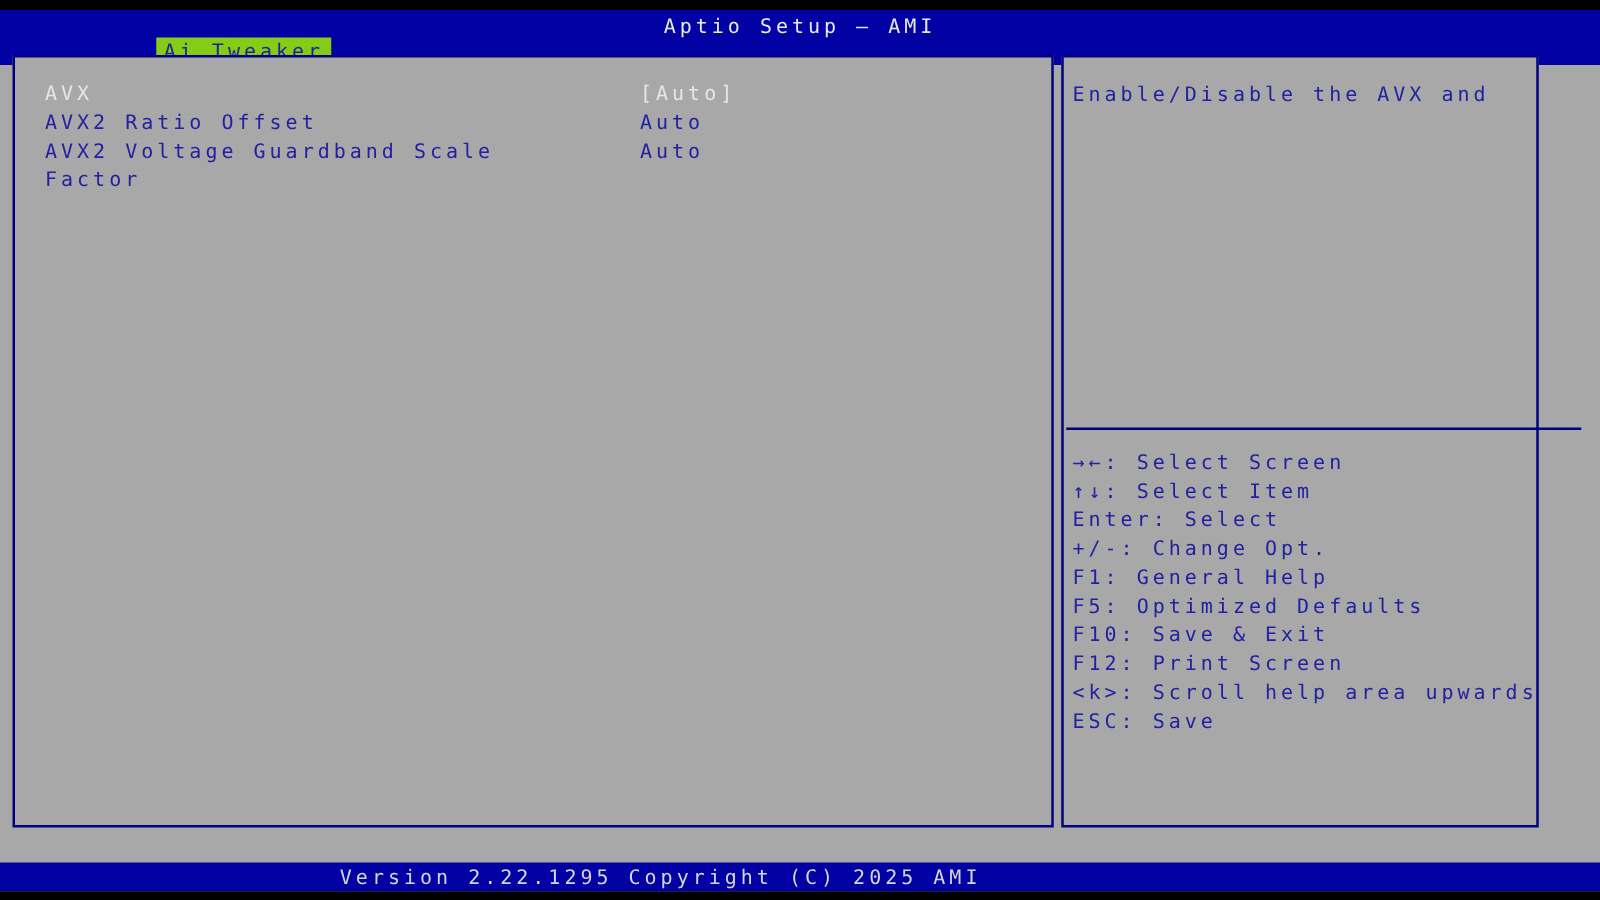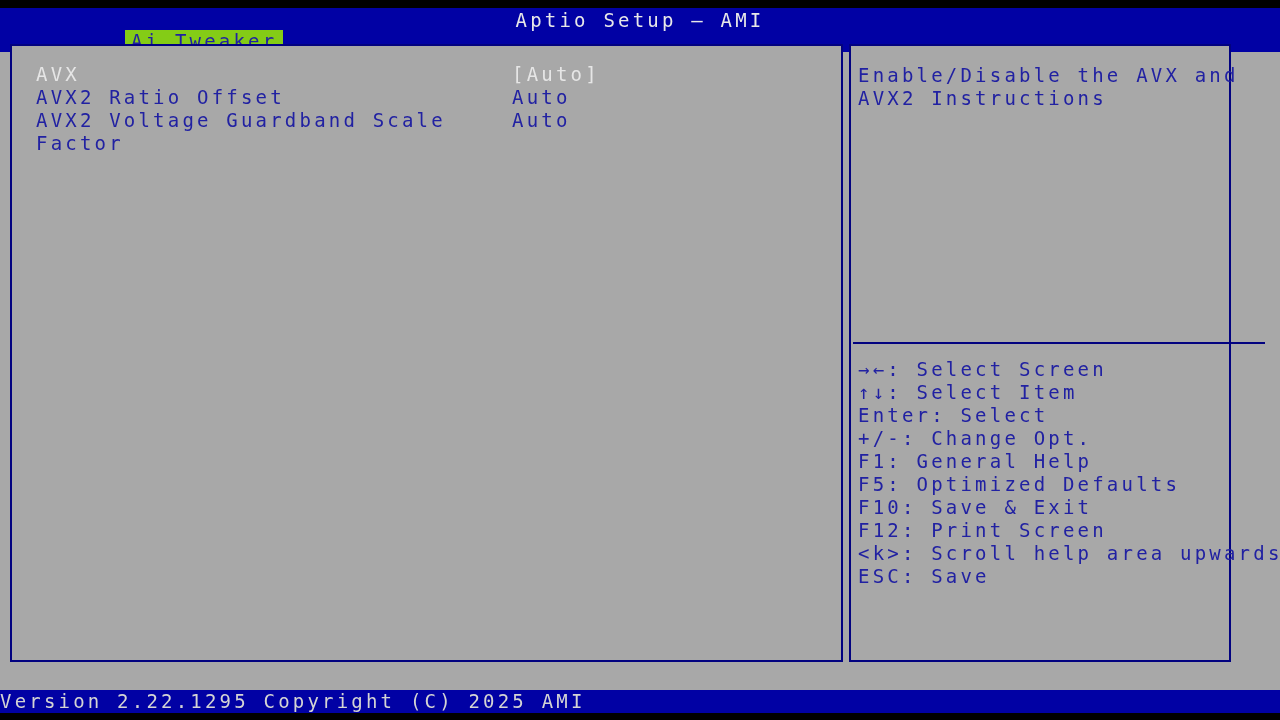--- a/index.html
+++ b/index.html
@@ -7,21 +7,21 @@
     padding: 0;
     background: #000;
   }
   .screen {
     position: relative;
     width: 1280px;
     height: 720px;
     overflow: hidden;
     background: #a8a8a8;
     font-family: "DejaVu Sans Mono", "Liberation Mono", monospace;
-    font-size: 19px;
+    font-size: 16px;
     letter-spacing: 3.2px;
     line-height: 23px;
     color: #2121a2;
     cursor: default;
   }
   .strip-top {
     position: absolute; left: 0; top: 0; width: 1280px; height: 8px;
     background: #000000;
   }
   .strip-bottom {
@@ -75,20 +75,21 @@
     position: absolute; left: 7px; top: 312px; width: 408px;
   }
   .legend-item { white-space: nowrap; }
 
   .footer {
     position: absolute; left: 0; top: 690px; width: 1280px; height: 23px;
     background: #0101a4;
   }
   .version {
     position: absolute; left: 0; top: 0; width: 1057px;
+    text-align: center;
     color: #d4d4d4;
     line-height: 23px;
   }
 </style>
 </head>
 <body>
 
 <div class="screen">
 
   <div class="strip-top"></div>
@@ -112,21 +113,20 @@
       <span class="opt-value">Auto</span>
     </div>
     <div class="opt-row row-4">
       <span class="opt-label">Factor</span>
     </div>
   </div>
 
   <div class="panel panel-right">
     <div class="help-text">
       <div>Enable/Disable the AVX and</div>
-      <div>AVX2 Instructions</div>
     </div>
     <div class="legend-divider"></div>
     <div class="legend">
       <div class="legend-item">→←: Select Screen</div>
       <div class="legend-item">↑↓: Select Item</div>
       <div class="legend-item">Enter: Select</div>
       <div class="legend-item">+/-: Change Opt.</div>
       <div class="legend-item">F1: General Help</div>
       <div class="legend-item">F5: Optimized Defaults</div>
       <div class="legend-item">F10: Save &amp; Exit</div>

